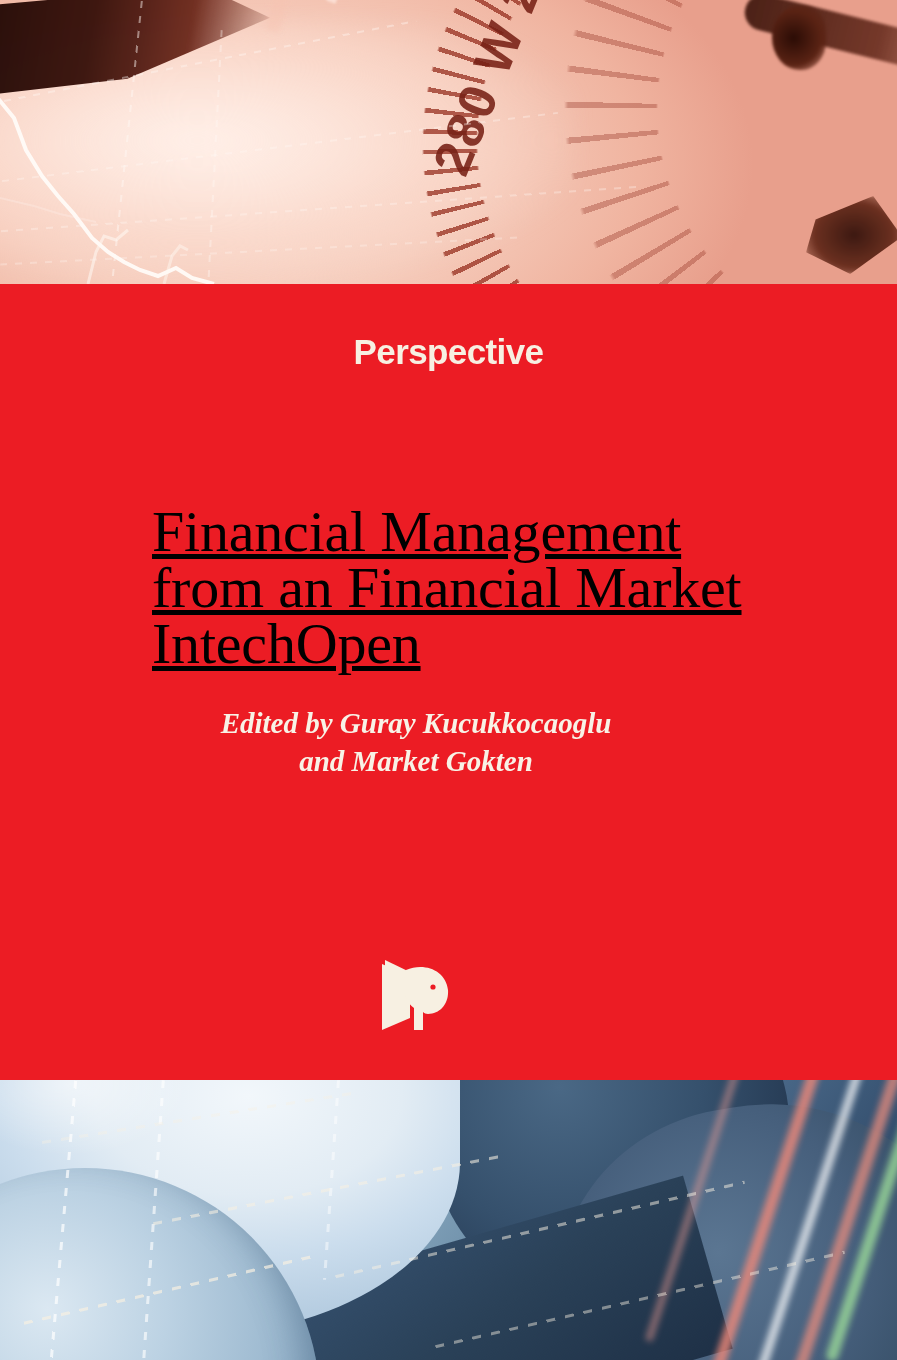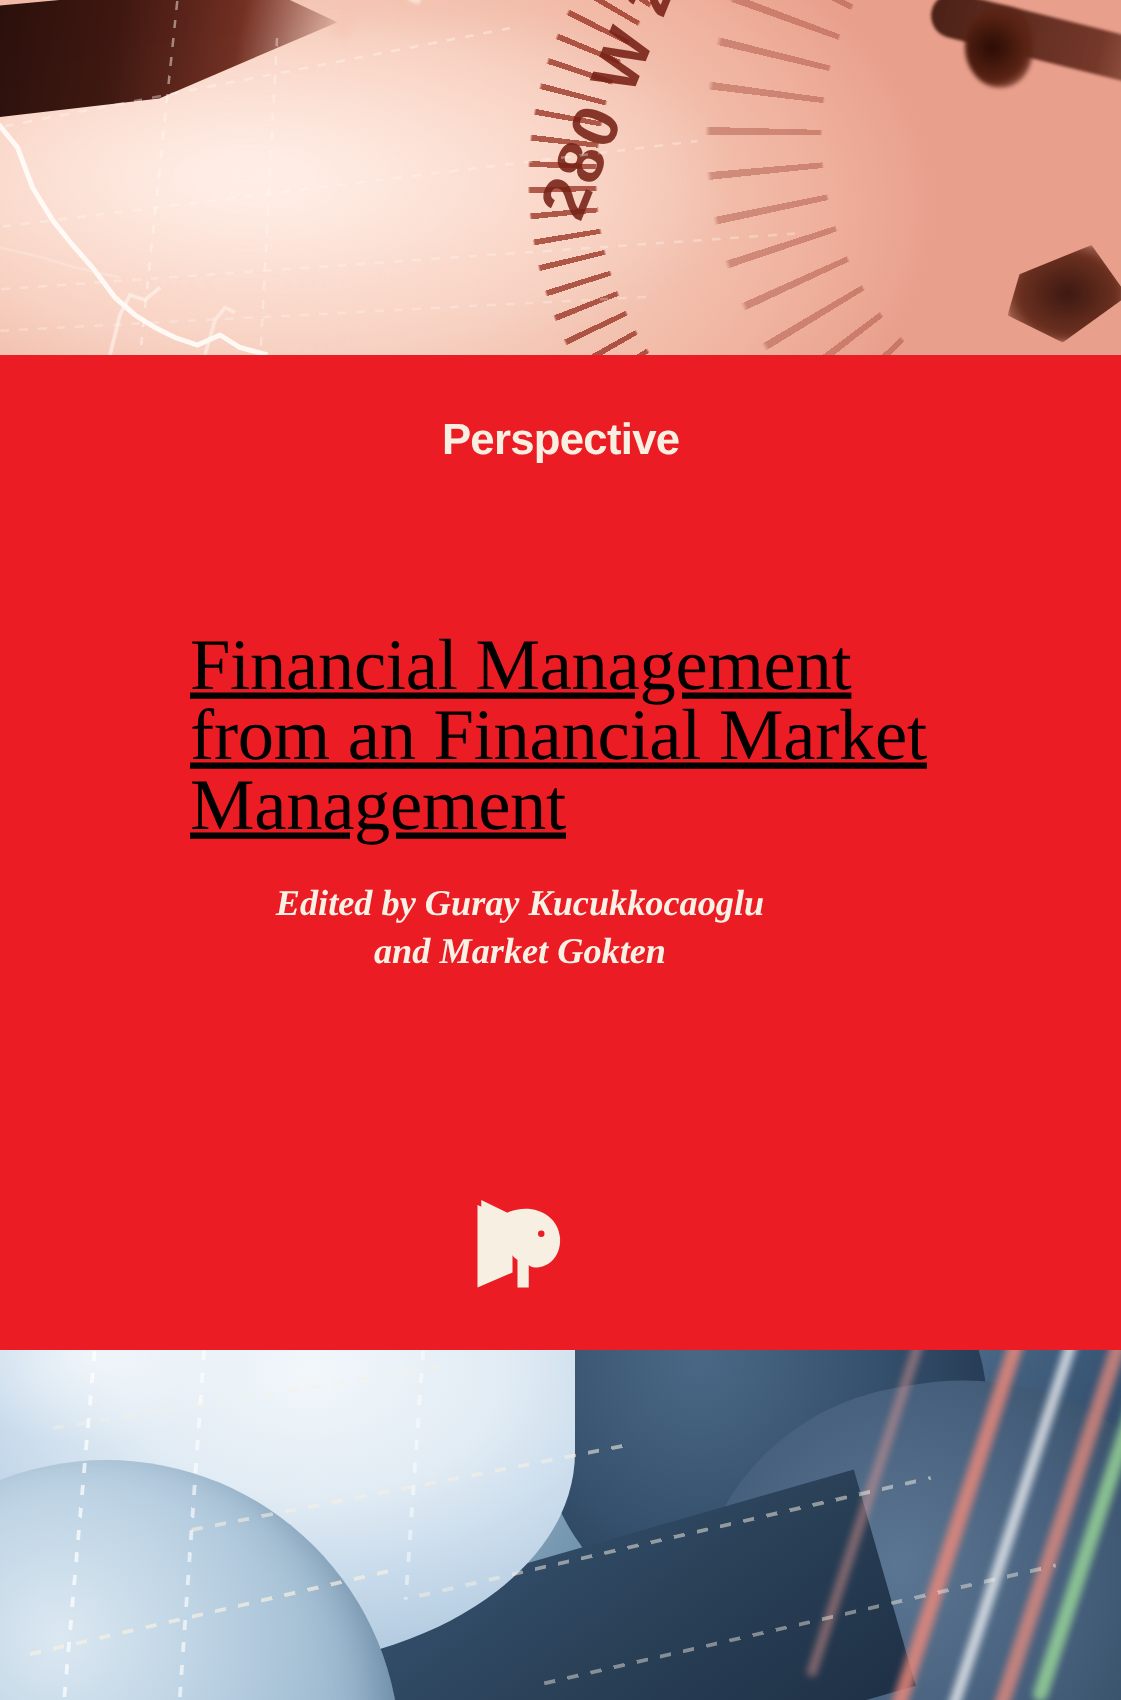--- a/index.html
+++ b/index.html
@@ -348,21 +348,21 @@
     </svg>
   </div>
 
   <div class="band-red">
 
     <div class="brand">Perspective</div>
 
     <div class="title-block">
       <div class="title-line">Financial Management</div>
       <div class="title-line">from an Financial Market</div>
-      <div class="title-line">Management</div>
+      <div class="title-line">IntechOpen</div>
     </div>
 
     <div class="editors">
       <div>Edited by Guray Kucukkocaoglu</div>
       <div>and Market Gokten</div>
     </div>
 
     <svg class="pub-logo" viewBox="0 0 88 82">
 
       <path d="M6 8 L34 20 L34 62 L6 74 Z" fill="#f7f0e2"></path>

